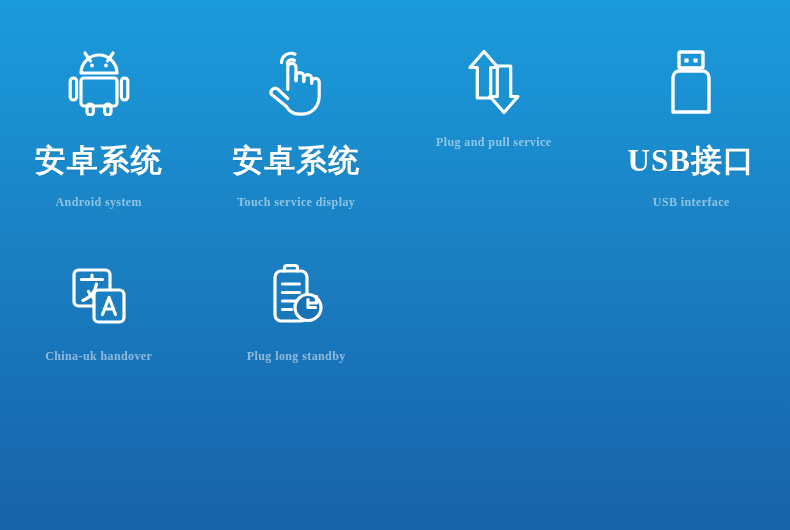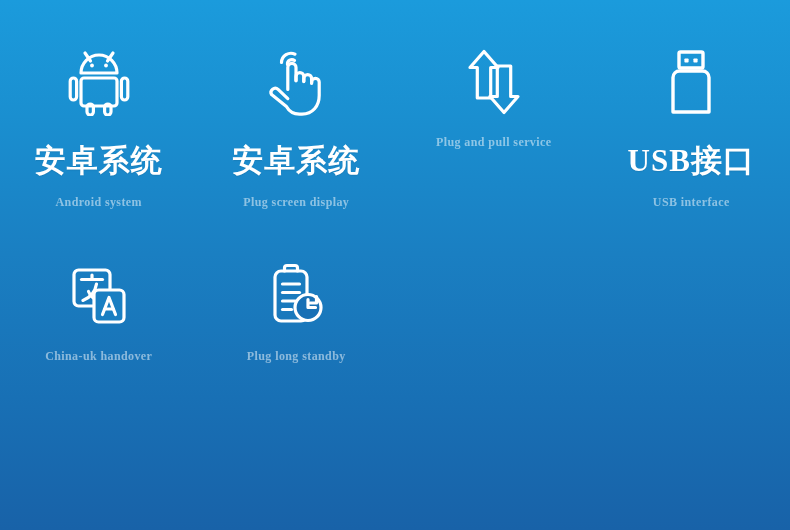--- a/index.html
+++ b/index.html
@@ -89,21 +89,21 @@
       <svg width="62" height="70" viewBox="0 0 62 70" fill="none" stroke="#ffffff" stroke-width="3.2" stroke-linecap="round" stroke-linejoin="round">
         <path d="M16.5 15.5 A9.5 9.5 0 0 1 30 7.2"></path>
         <path d="M22.5 17.5 A4.3 4.3 0 0 1 29.5 13.6"></path>
         <path d="M22.8 42.5 V20.5 a4.1 4.1 0 0 1 8.2 0 v13"></path>
         <path d="M31 33.8 v-4.3 a3.9 3.9 0 0 1 7.8 0 v4.8"></path>
         <path d="M38.8 34.6 v-3.1 a3.9 3.9 0 0 1 7.8 0 v4.4"></path>
         <path d="M46.6 36.3 v-1.2 a3.8 3.8 0 0 1 7.6 0 v13.4 c0 10.6 -6.6 18.6 -17.2 18.6 h-2.6 c-6.2 0 -10.2 -2.6 -13 -7.6 L6.6 47.6 a4.2 4.2 0 0 1 6.5 -5.2 l9.7 9.2"></path>
       </svg>
     </div>
     <div class="feature-title">安卓系统</div>
-    <div class="feature-subtitle">Plug screen display</div>
+    <div class="feature-subtitle">Touch service display</div>
   </div>
 
   <div class="feature-cell">
     <div class="icon-wrap">
       <svg width="58" height="68" viewBox="0 0 58 68" fill="none" stroke="#ffffff" stroke-width="3.2" stroke-linecap="round" stroke-linejoin="round">
         <path d="M19 3.5 L33 19.5 H25.7 V50 H12.3 V19.5 H5 Z"></path>
         <path d="M39 64.5 L25 48.5 H32.3 V18 H45.7 V48.5 H53 Z"></path>
       </svg>
     </div>
     <div class="feature-subtitle">Plug and pull service</div>

